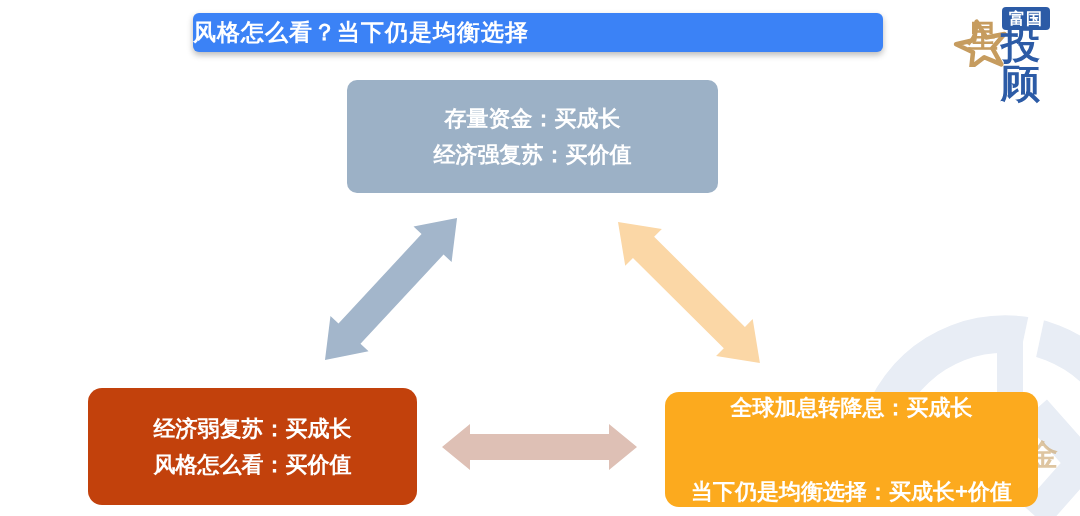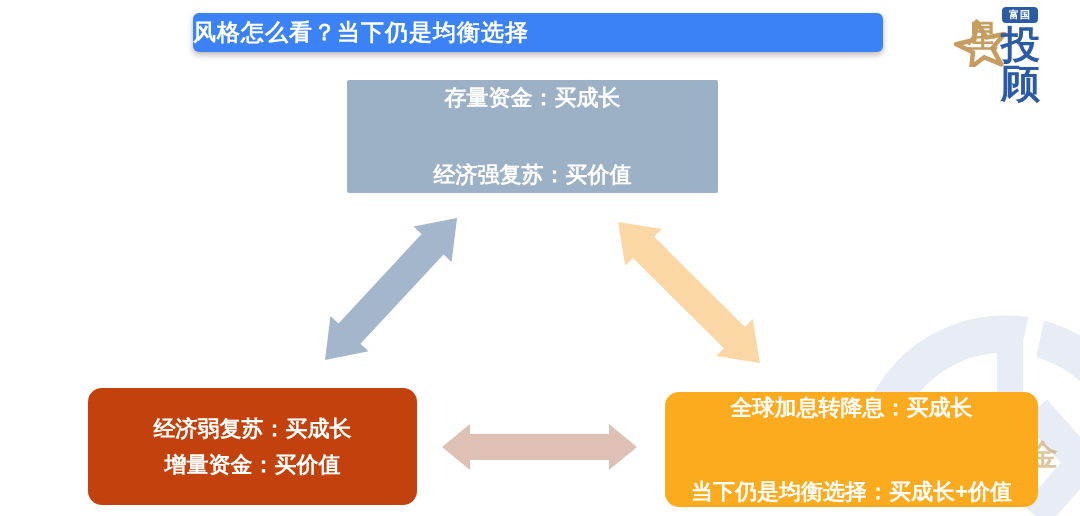--- a/index.html
+++ b/index.html
@@ -39,21 +39,21 @@
     z-index: 4;
   }
   .logo .star-svg { position: absolute; left: 0; top: 7px; }
   .logo .star-char {
     position: absolute; left: 15px; top: 17px;
     font-size: 31px; font-weight: bold; color: #c69c5f; line-height: 1;
   }
   .logo .badge {
     position: absolute; left: 50px; top: 3px;
     background: #2c5ba6; color: #ffffff;
-    font-size: 10px; font-weight: bold;
+    font-size: 16px; font-weight: bold;
     padding: 2px 7px; border-radius: 4px;
     letter-spacing: 1px; line-height: 1.2;
   }
   .logo .logo-name {
     position: absolute; left: 49px; top: 21px;
     font-size: 39px; font-weight: bold; color: #2c5ba6;
     letter-spacing: 1px; line-height: 1;
   }
 
   
@@ -61,21 +61,21 @@
     position: absolute;
     display: flex; flex-direction: column;
     align-items: center; justify-content: center;
     color: #ffffff; font-weight: bold;
     font-size: 22px; line-height: 36px;
     text-align: center; white-space: nowrap;
     z-index: 3;
   }
   .node-top {
     left: 347px; top: 80px; width: 371px; height: 113px;
-    background: #9cb1c6; border-radius: 2px; justify-content: space-between;
+    background: #9cb1c6; border-radius: 10px;
   }
   .node-bottom-left {
     left: 88px; top: 388px; width: 329px; height: 117px;
     background: #c2410c; border-radius: 14px;
   }
   .node-bottom-right {
     left: 665px; top: 392px; width: 373px; height: 115px;
     background: #fcaa1e; border-radius: 14px; gap: 48px;
   }
 
@@ -131,21 +131,21 @@
     <span class="logo-name">投顾</span>
   </div>
 
   <div class="node node-top">
     <div>存量资金：买成长</div>
     <div>经济强复苏：买价值</div>
   </div>
 
   <div class="node node-bottom-left">
     <div>经济弱复苏：买成长</div>
-    <div>增量资金：买价值</div>
+    <div>风格怎么看：买价值</div>
   </div>
 
   <div class="node node-bottom-right">
     <div>全球加息转降息：买成长</div>
     <div>当下仍是均衡选择：买成长+价值</div>
   </div>
 
 </div>
 
 </body></html>

